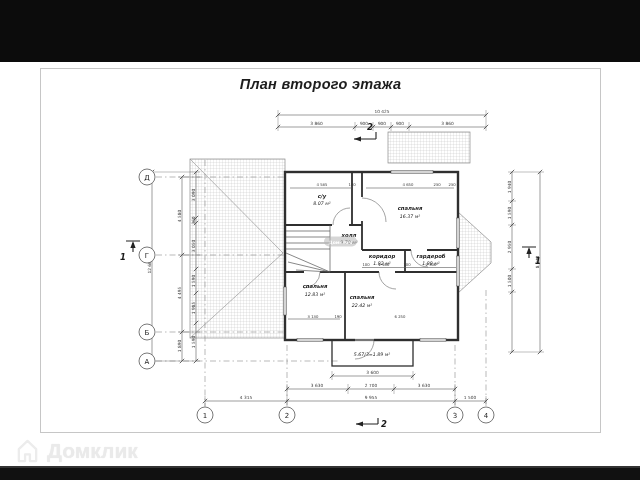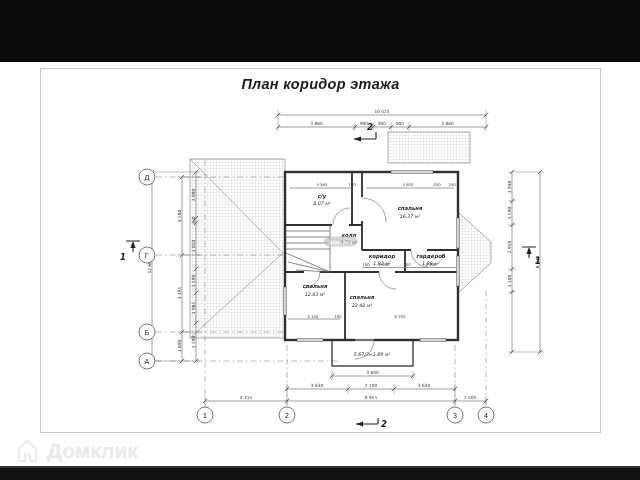--- a/index.html
+++ b/index.html
@@ -21,21 +21,21 @@
   .bubble-t{font-size:7px;text-anchor:middle;fill:#222;}
   .sec{font-size:8.5px;font-weight:bold;font-style:italic;text-anchor:middle;fill:#1a1a1a;}
   .wm-pill-t{font-size:4.6px;text-anchor:middle;fill:#fff;font-weight:bold;}
 </style>
 </head>
 <body>
 
 <div id="stage">
   <div id="top-bar"></div>
   <div id="sheet"></div>
-  <div id="plan-title">План коридор этажа</div>
+  <div id="plan-title">План второго этажа</div>
 
   <svg id="drawing" viewBox="0 0 640 480">
     <defs>
       <pattern id="hatch" width="3" height="3" patternUnits="userSpaceOnUse">
         <path d="M0 0H3M0 0V3" stroke="#a6a6a6" stroke-width="0.35" fill="none"></path>
       </pattern>
     </defs>
 
     <g>
       <rect x="190" y="159" width="95" height="179" fill="url(#hatch)" stroke="#8a8a8a" stroke-width="0.7"></rect>

